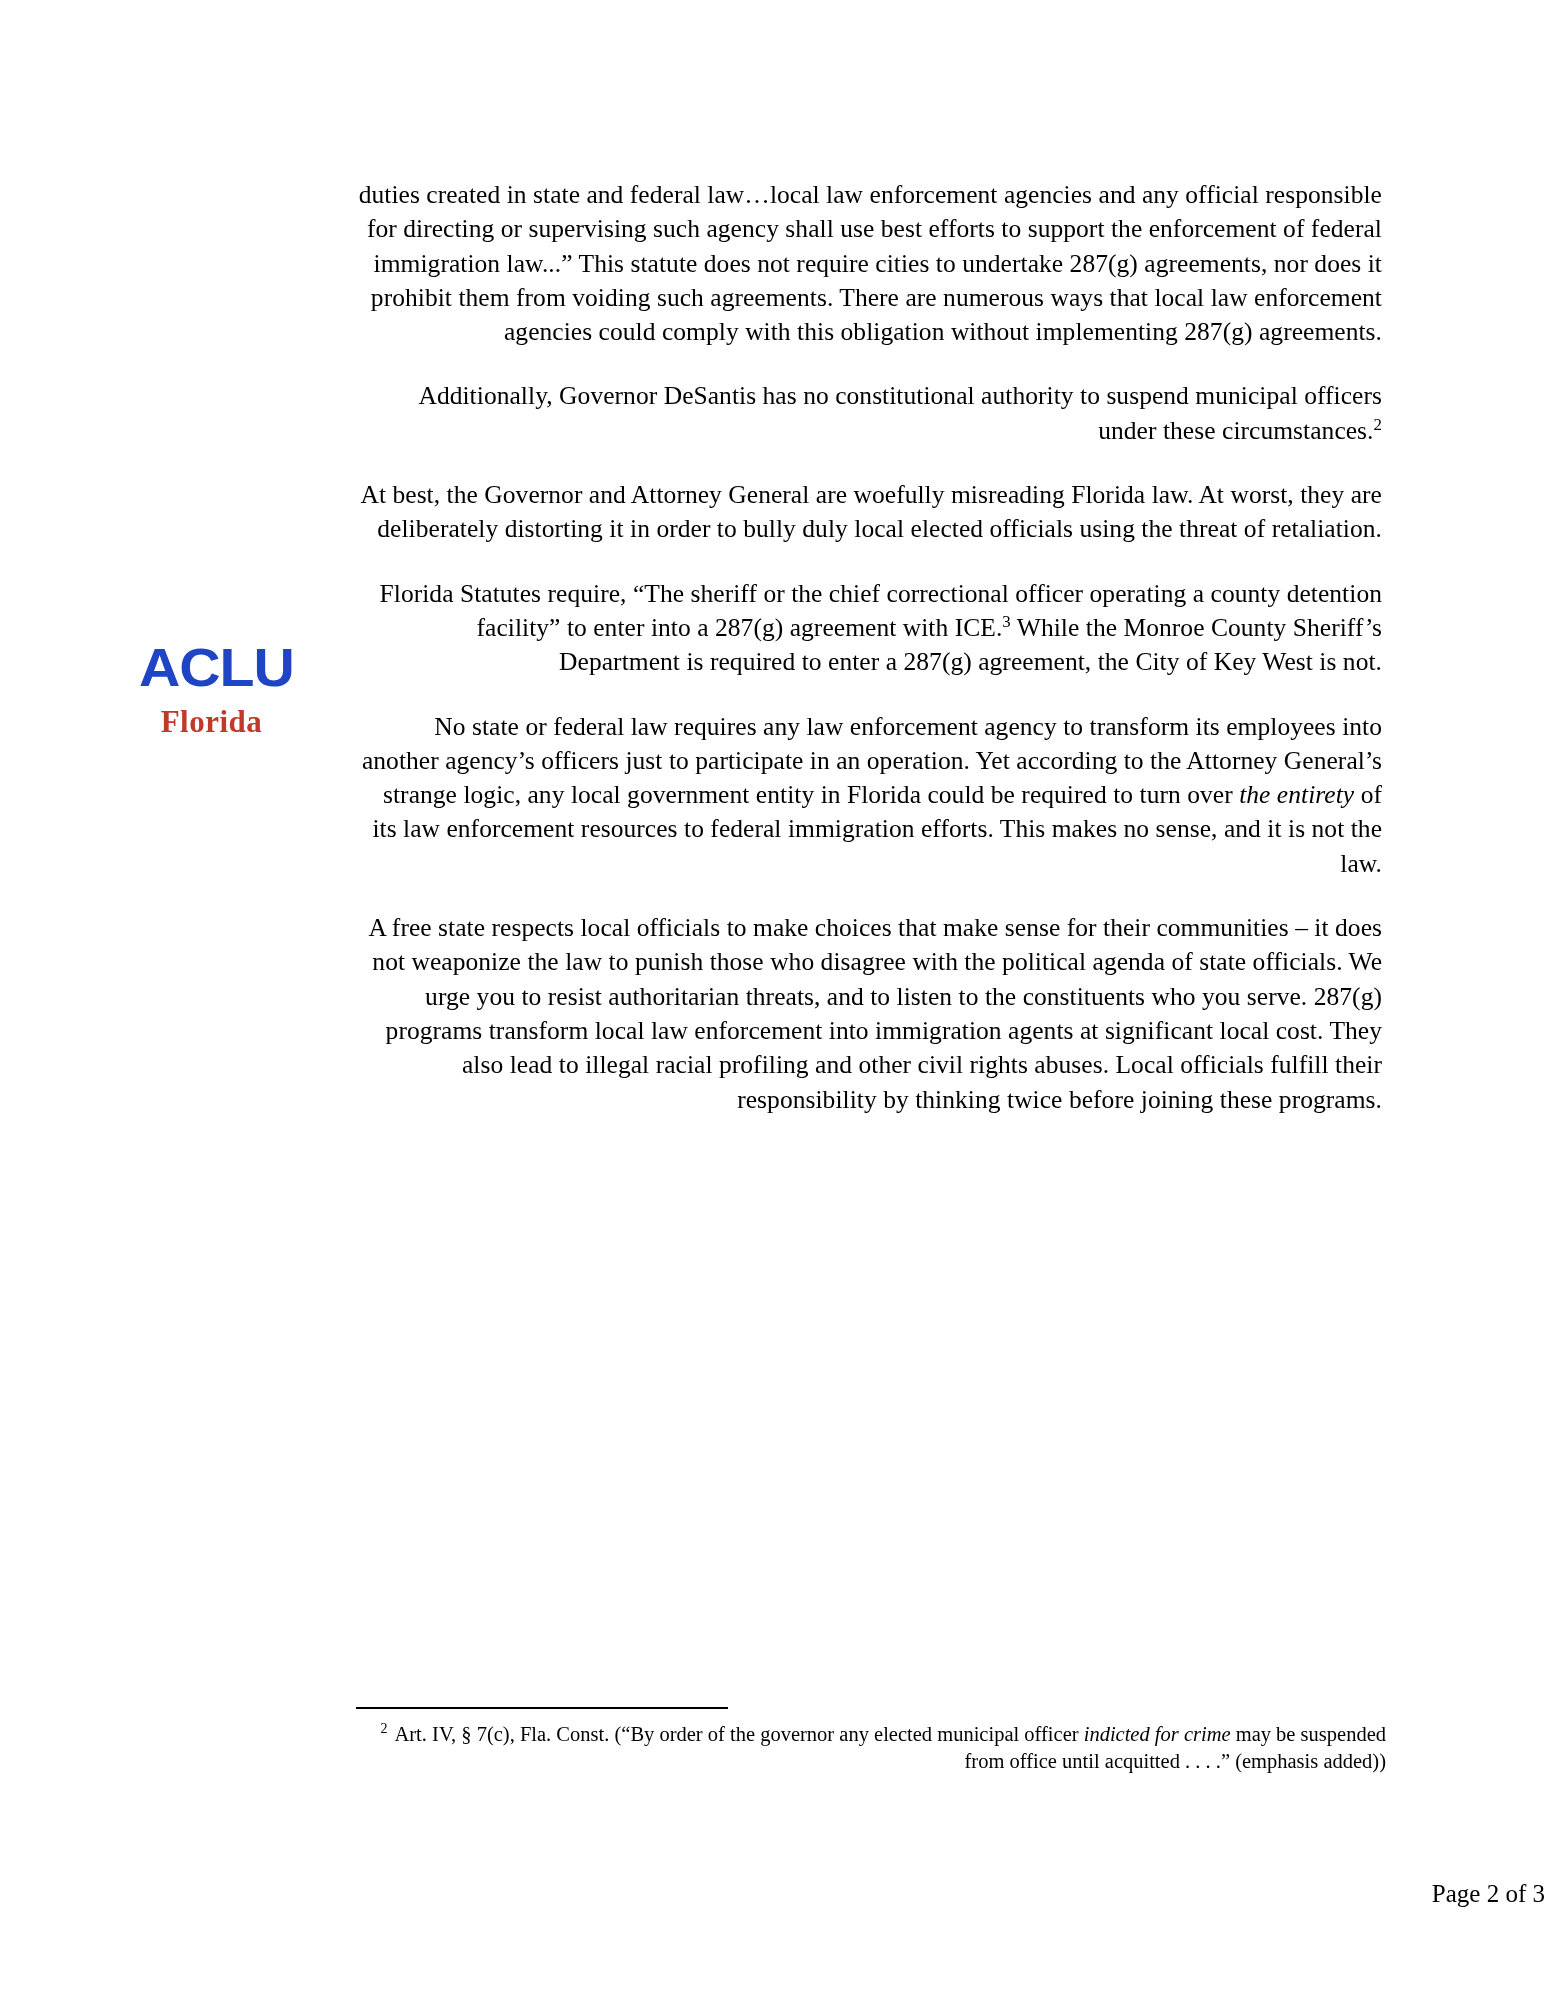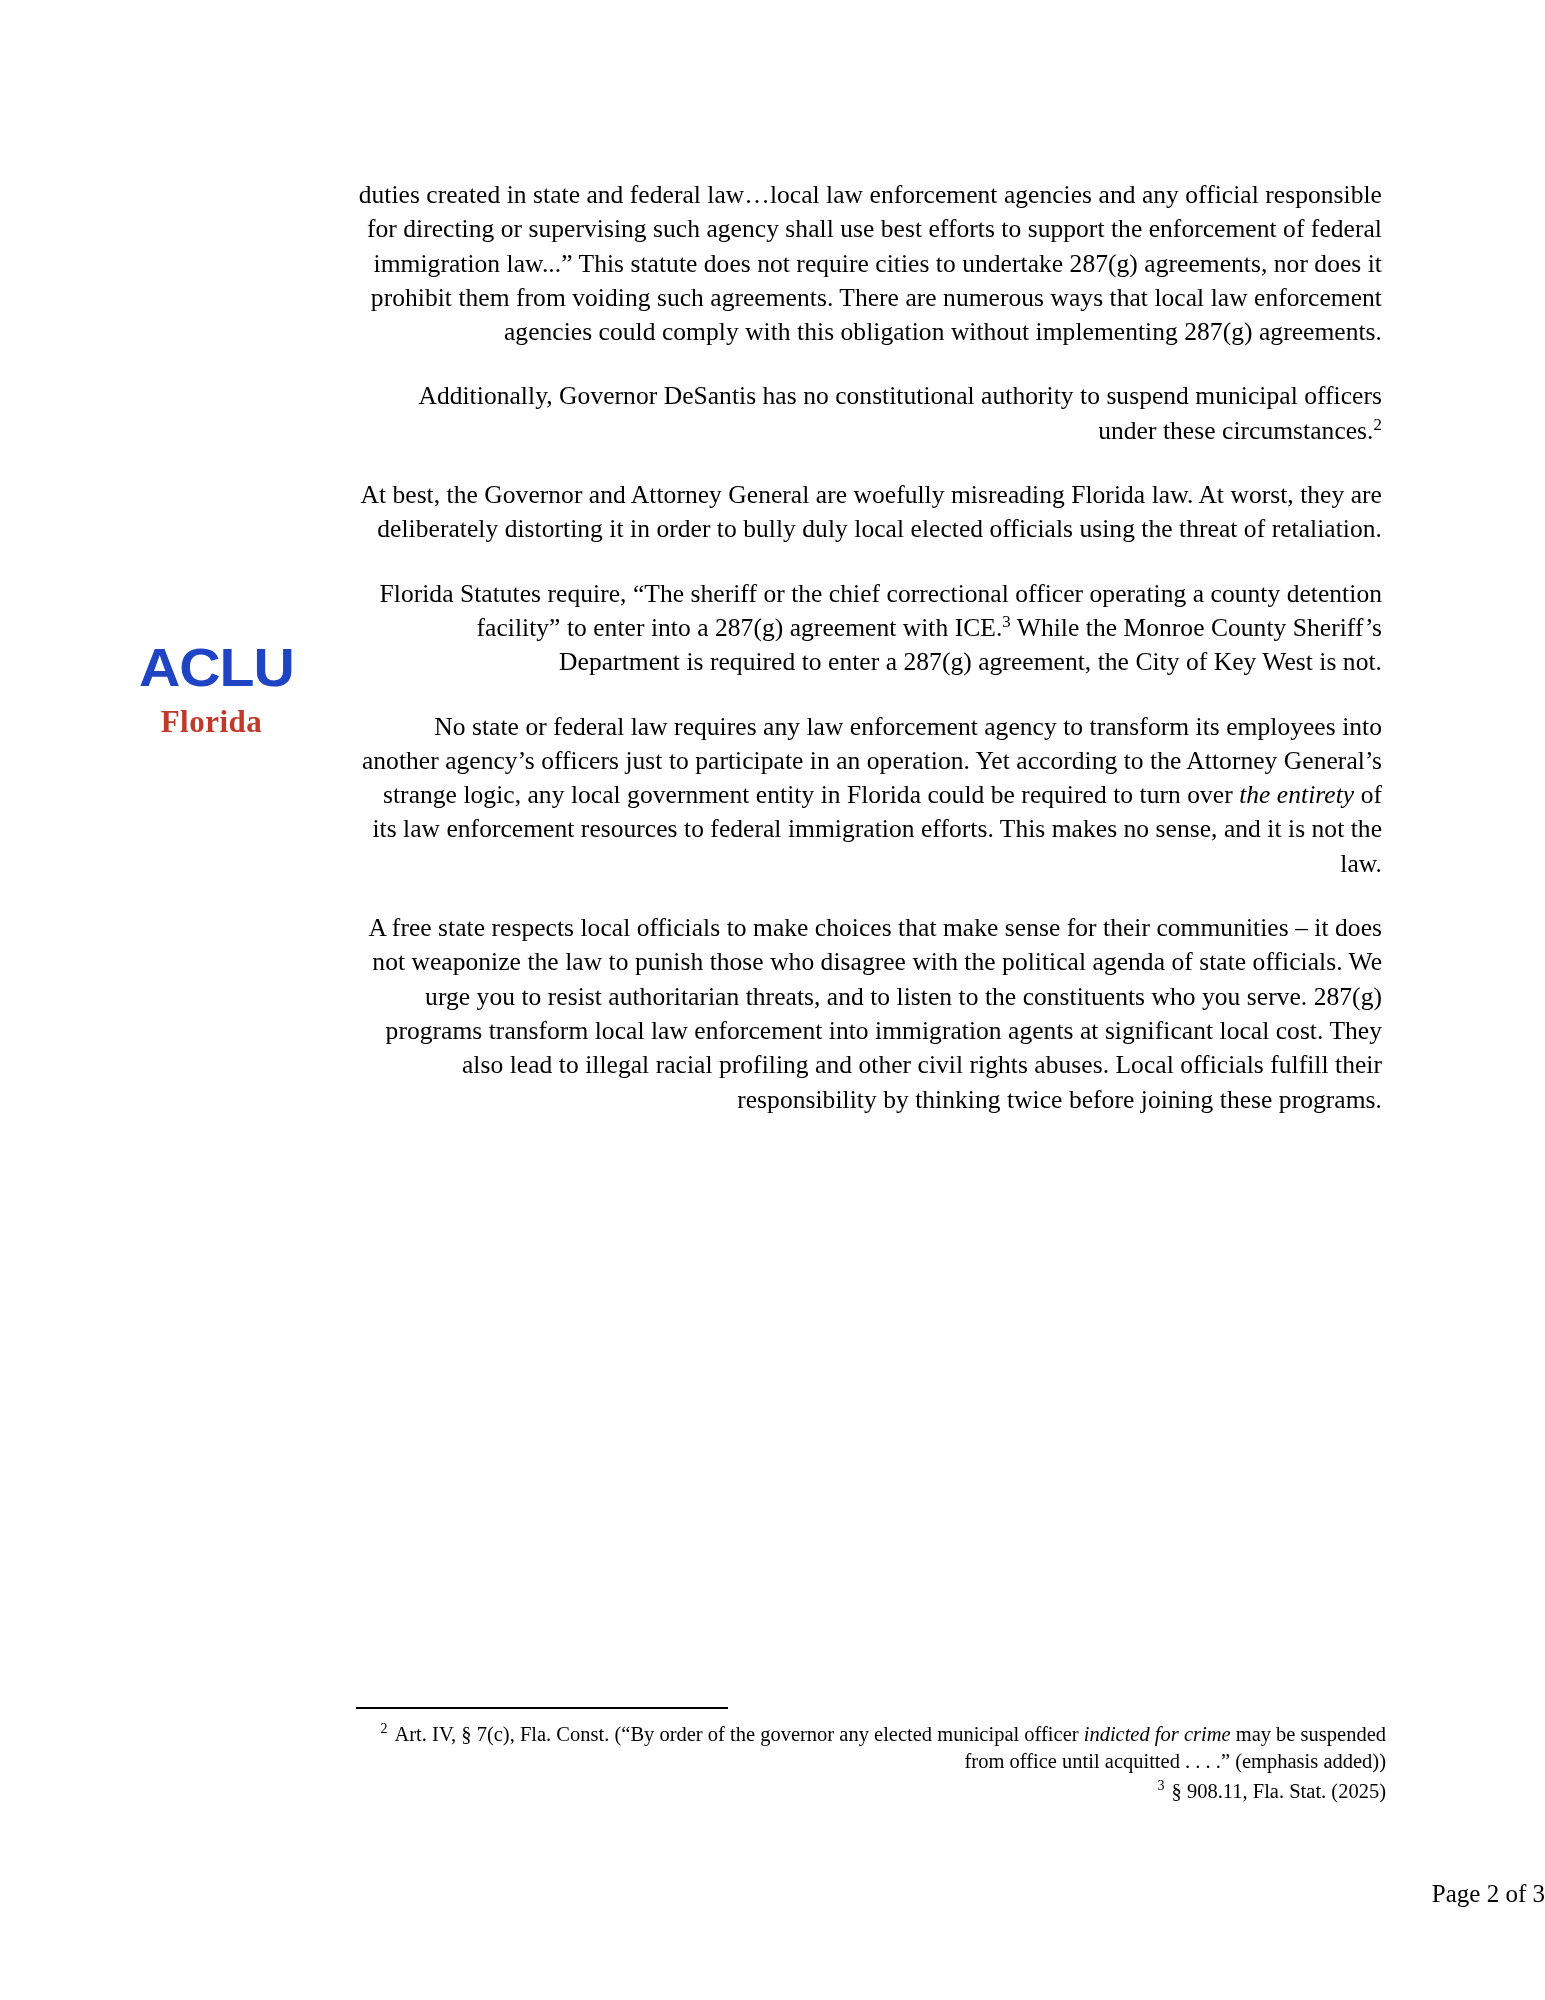--- a/index.html
+++ b/index.html
@@ -119,18 +119,17 @@
     <p class="para"><span>Additionally, Governor DeSantis has no constitutional authority to suspend municipal officers under these circumstances.</span><sup>2</sup></p>
     <p class="para"><span>At best, the Governor and Attorney General are woefully misreading Florida law. At worst, they are deliberately distorting it in order to bully duly local elected officials using the threat of retaliation.</span></p>
     <p class="para"><span>Florida Statutes require, “The sheriff or the chief correctional officer operating a county detention facility” to enter into a 287(g) agreement with ICE.</span><sup>3</sup><span> While the Monroe County Sheriff’s Department is required to enter a 287(g) agreement, the City of Key West is not.</span></p>
     <p class="para"><span>No state or federal law requires any law enforcement agency to transform its employees into another agency’s officers just to participate in an operation. Yet according to the Attorney General’s strange logic, any local government entity in Florida could be required to turn over </span><em>the entirety</em><span> of its law enforcement resources to federal immigration efforts. This makes no sense, and it is not the law.</span></p>
     <p class="para"><span>A free state respects local officials to make choices that make sense for their communities – it does not weaponize the law to punish those who disagree with the political agenda of state officials. We urge you to resist authoritarian threats, and to listen to the constituents who you serve. 287(g) programs transform local law enforcement into immigration agents at significant local cost. They also lead to illegal racial profiling and other civil rights abuses. Local officials fulfill their responsibility by thinking twice before joining these programs.</span></p>
   </div>
 
   <div class="footnote-area">
     <div class="footnote-rule"></div>
     <p class="footnote"><span class="fn-num">2</span><span>Art. IV, § 7(c), Fla. Const. (“By order of the governor any elected municipal officer </span><em>indicted for crime</em><span> may be suspended from office until acquitted . . . .” (emphasis added))</span></p>
-    <p class="footnote"><span class="fn-num">3</span><span>§ 908.11, Fla. Stat. (2025)</span></p>
   </div>
 
   <div class="page-footer">Page 2 of 3</div>
 
 </div>
 
 </body></html>

